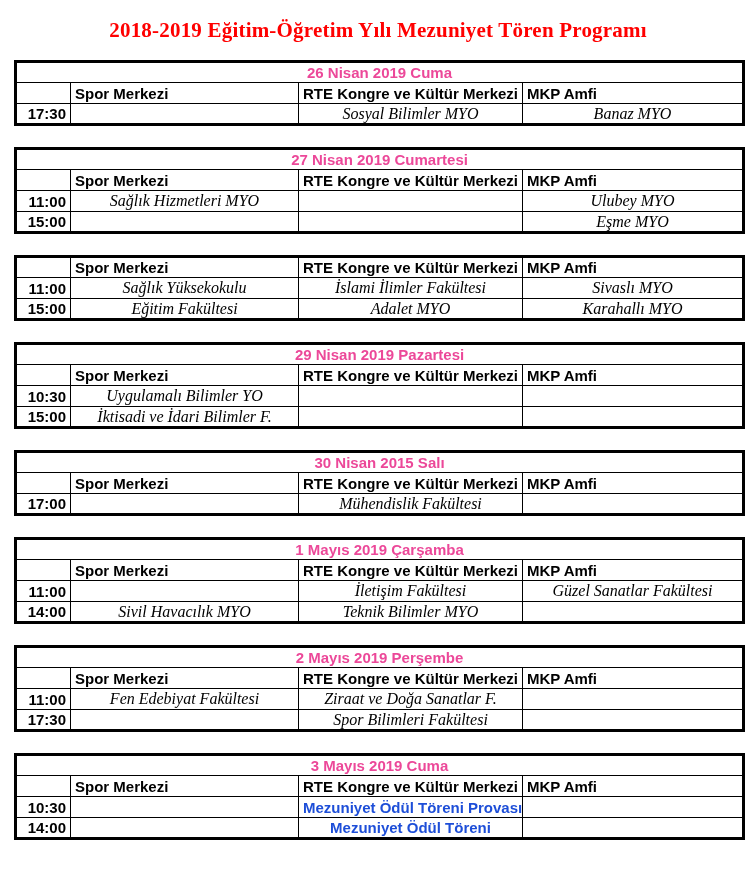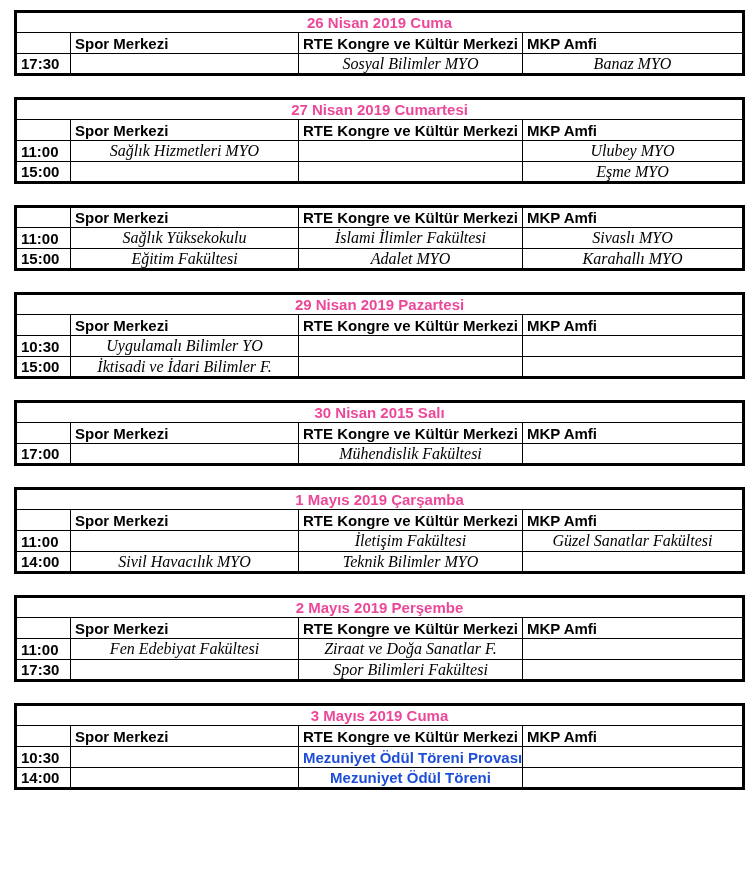--- a/index.html
+++ b/index.html
@@ -45,21 +45,21 @@
     font-size: 15px;
     color: #ec4899;
   }
   th.time-head, th.venue-head {
     text-align: left;
     font-weight: bold;
     font-size: 15px;
     color: #000000;
   }
   td.time-cell {
-    text-align: left;
+    text-align: right;
     font-weight: bold;
     font-size: 15px;
     color: #000000;
   }
   td.venue-cell {
     text-align: center;
     font-family: "Liberation Serif", serif;
     font-style: italic;
     font-size: 16px;
     color: #000000;
@@ -73,20 +73,21 @@
   }
   col.c-time  { width: 55px; }
   col.c-spor  { width: 228px; }
   col.c-rte   { width: 224px; }
   col.c-mkp   { width: 221px; }
 </style>
 </head>
 <body>
 
 <div class="page">
+  <h1 class="title">2018-2019 Eğitim-Öğretim Yılı Mezuniyet Tören Programı</h1>
   <div id="tables-container">
       <table class="day-table">
         <colgroup>
           <col class="c-time">
           <col class="c-spor">
           <col class="c-rte">
           <col class="c-mkp">
         </colgroup>
         <tbody>
           <tr>

